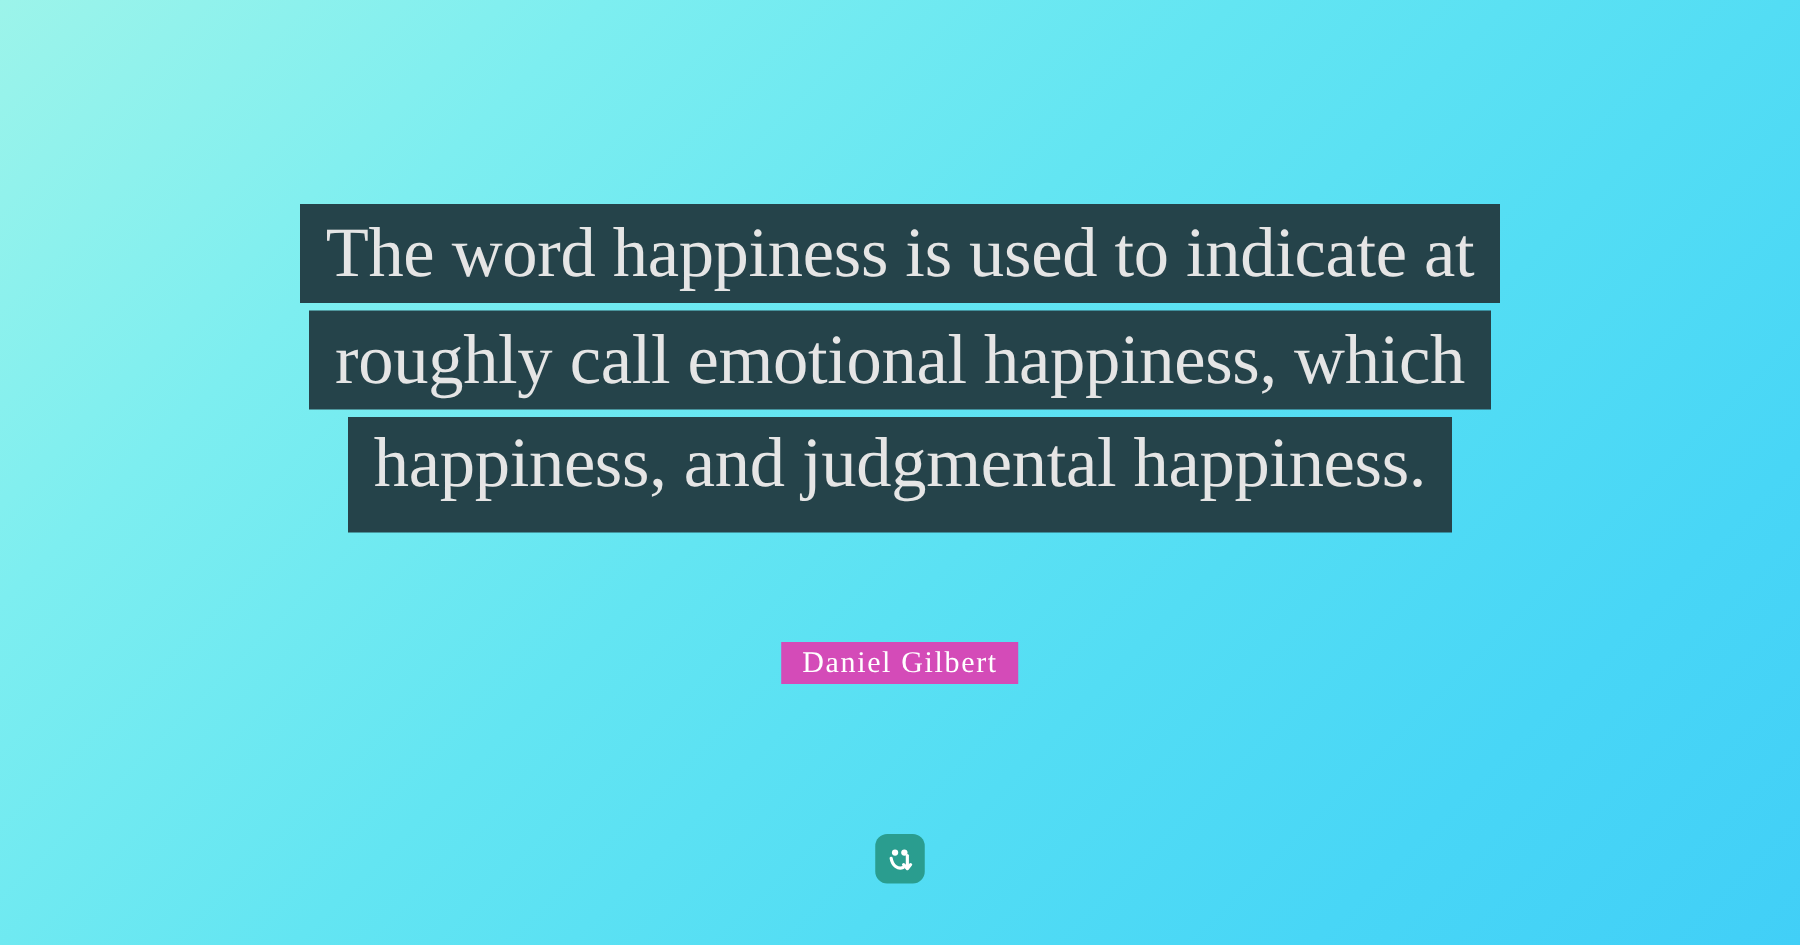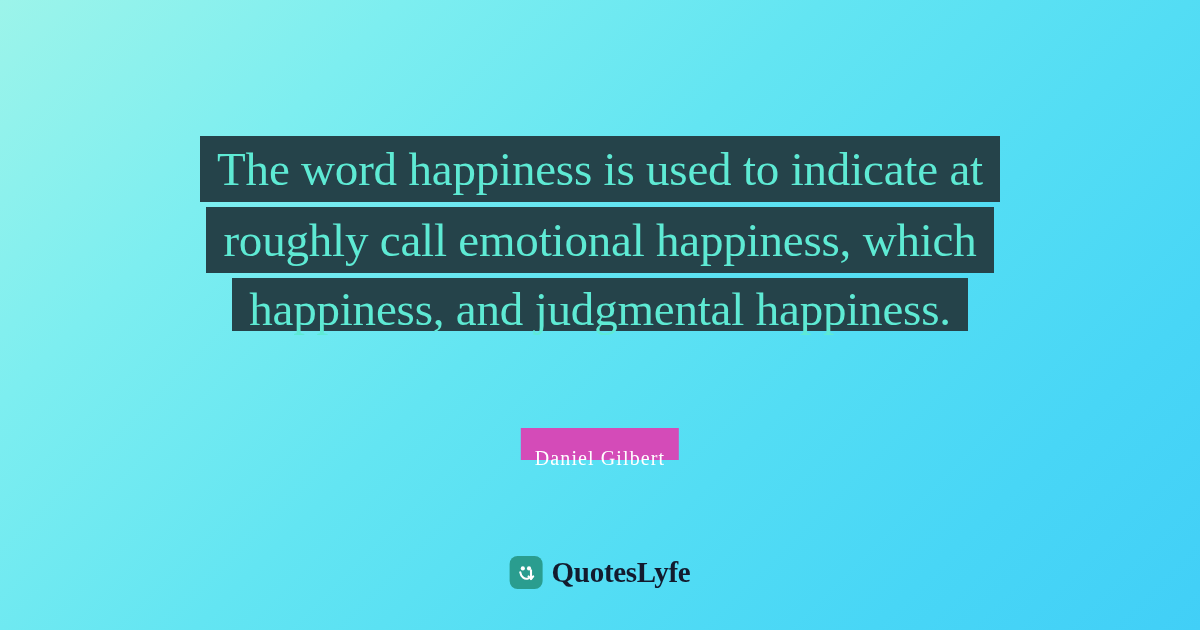--- a/index.html
+++ b/index.html
@@ -36,51 +36,51 @@
     top: 136px;
     left: 0;
     width: 1200px;
     display: flex;
     flex-direction: column;
     align-items: center;
   }
 
   .quote-line {
     background: #25434a;
-    color: #5eead4;
+    color: #e5e5e5;
     font-family: "Liberation Serif", serif;
     font-size: 47px;
     line-height: 66px;
     height: 66px;
     white-space: nowrap;
     padding: 0 17px;
     margin-bottom: 5px;
     text-align: center;
     letter-spacing: -0.2px;
     box-sizing: border-box;
   }
   .quote-line:last-child {
     margin-bottom: 0;
-    height: 53px;
+    height: 77px;
     line-height: 62px;
   }
 
   
   #author-badge {
     position: absolute;
     top: 428px;
     left: 50%;
     transform: translateX(-50%);
     background: #d44bb8;
     color: #ffffff;
     font-family: "Liberation Serif", serif;
     font-size: 20px;
     line-height: 28px;
     height: 28px;
-    padding: 16px 14px;
+    padding: 0 14px;
     letter-spacing: 1.1px;
     white-space: nowrap;
     box-sizing: border-box;
   }
 
   
   #brand-logo {
     position: absolute;
     top: 556px;
     left: 50%;
@@ -125,16 +125,15 @@
   <div id="brand-logo">
     <span id="brand-icon">
       <svg width="24" height="24" viewBox="0 0 24 24" aria-hidden="true">
         <circle cx="8.2" cy="7.4" r="2.1" fill="#ffffff"></circle>
         <circle cx="14.4" cy="7.4" r="2.1" fill="#ffffff"></circle>
         <path d="M5.6 11.2 C6.4 16.4 10.2 18.6 13.6 17.4" stroke="#ffffff" stroke-width="2.1" fill="none" stroke-linecap="round"></path>
         <path d="M16.4 9.4 L16.4 17.6" stroke="#ffffff" stroke-width="2.1" fill="none" stroke-linecap="round"></path>
         <path d="M13.9 15.4 L16.4 18.1 L18.6 15.4" stroke="#ffffff" stroke-width="2.1" fill="none" stroke-linecap="round" stroke-linejoin="round"></path>
       </svg>
     </span>
-    <span id="brand-name">QuotesLyfe</span>
   </div>
 
 </div>
 
 </body></html>

